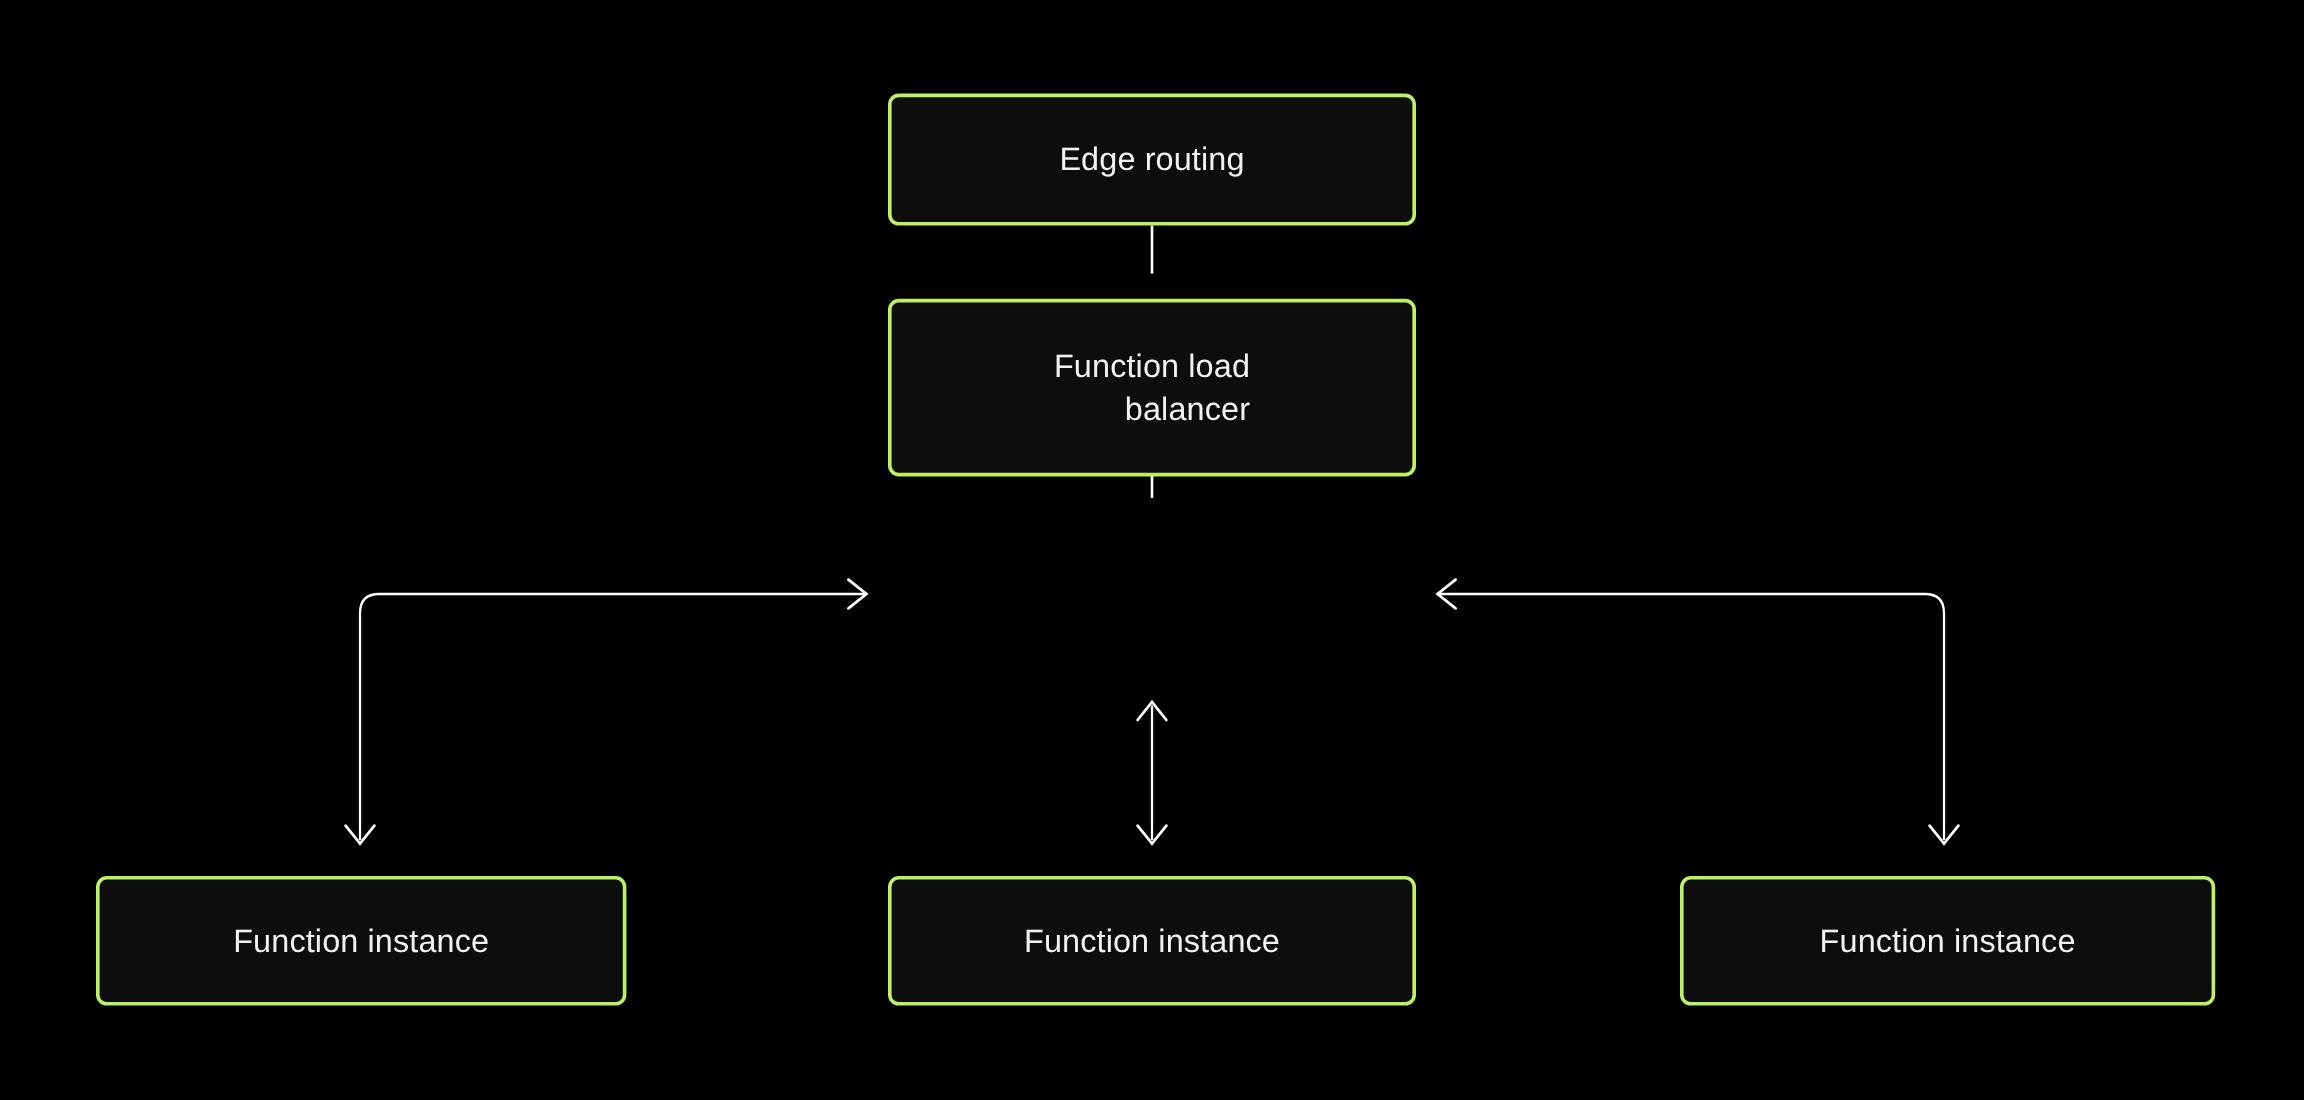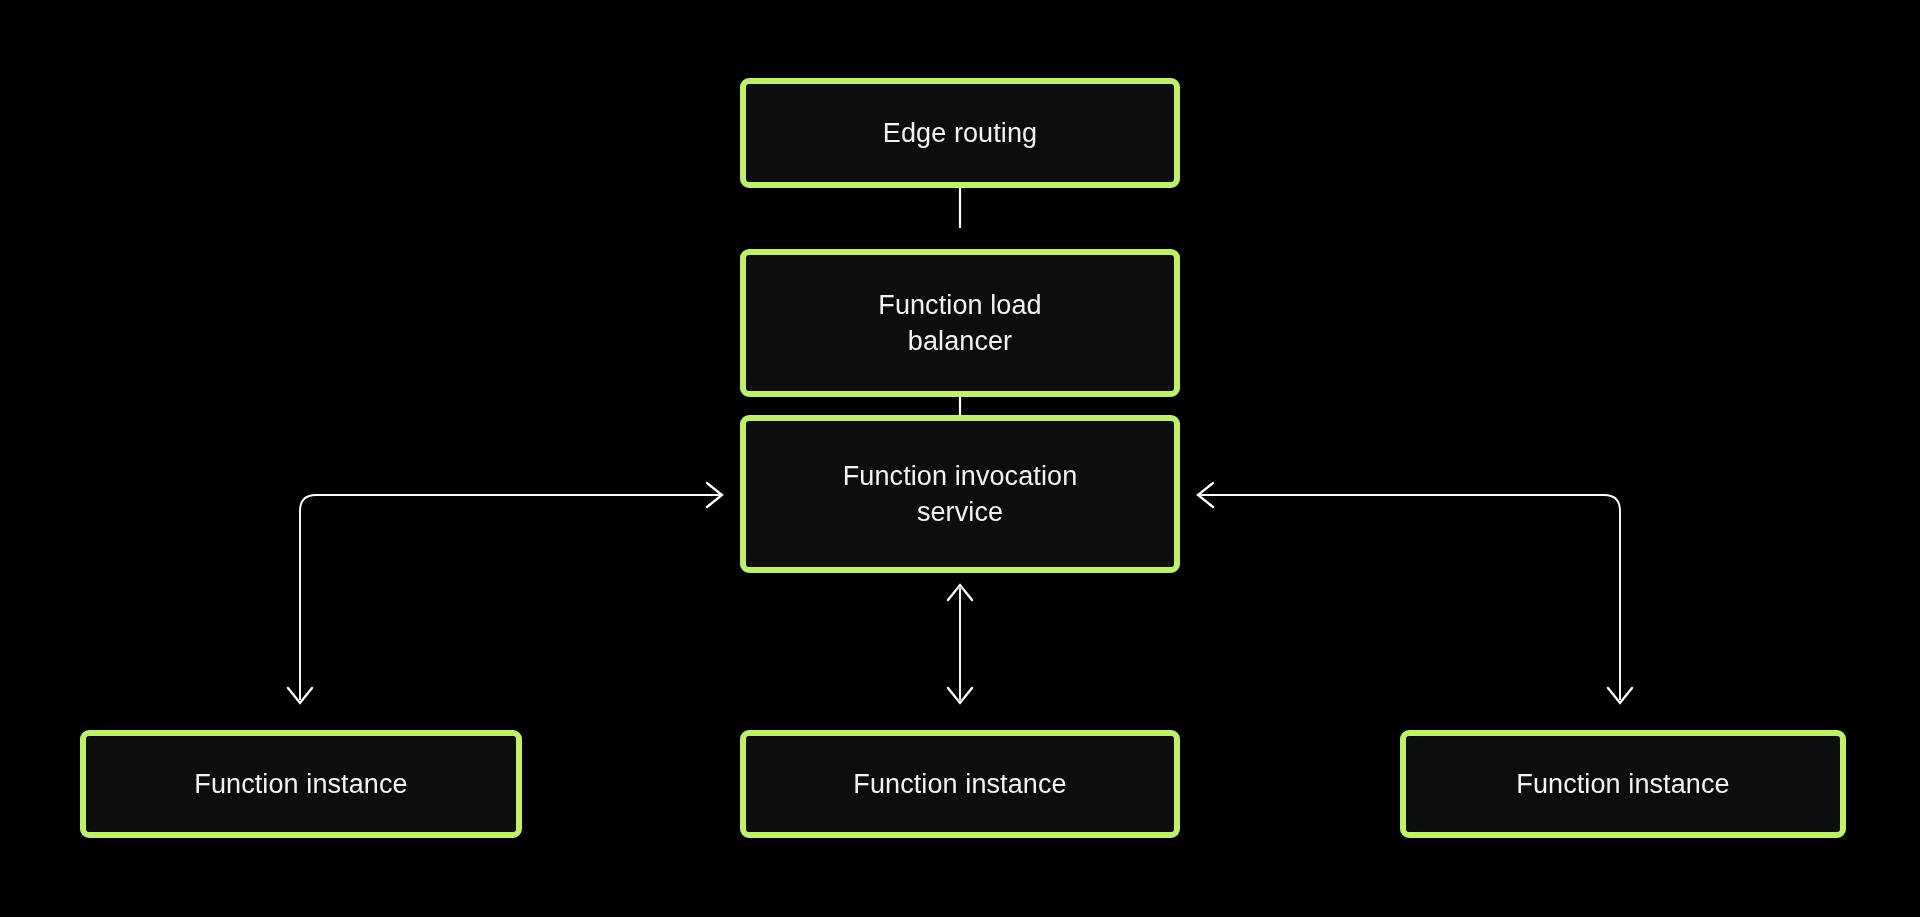--- a/index.html
+++ b/index.html
@@ -29,26 +29,26 @@
     height: 917px;
     z-index: 1;
     pointer-events: none;
   }
   
   .node {
     position: absolute;
     z-index: 2;
     box-sizing: border-box;
     background: #0d0d0d;
-    border: 6px solid #bef264;
+    border: 3px solid #bef264;
     border-radius: 9px;
     display: flex;
     align-items: center;
     justify-content: center;
-    text-align: center;
+    text-align: right;
   }
   .node-label {
     color: #f2f2f2;
     font-size: 27px;
     line-height: 1.35;
     font-weight: 400;
     letter-spacing: 0.1px;
     white-space: pre-line;
     padding: 0 14px;
   }
@@ -126,24 +126,20 @@
 
   <div class="node" id="node-edge-routing">
     <span class="node-label">Edge routing</span>
   </div>
 
   <div class="node" id="node-function-load-balancer">
     <span class="node-label">Function load
 balancer</span>
   </div>
 
-  <div class="node" id="node-function-invocation-service">
-    <span class="node-label">Function invocation
-service</span>
-  </div>
 
   <div class="node" id="node-function-instance-left">
     <span class="node-label">Function instance</span>
   </div>
 
   <div class="node" id="node-function-instance-center">
     <span class="node-label">Function instance</span>
   </div>
 
   <div class="node" id="node-function-instance-right">

